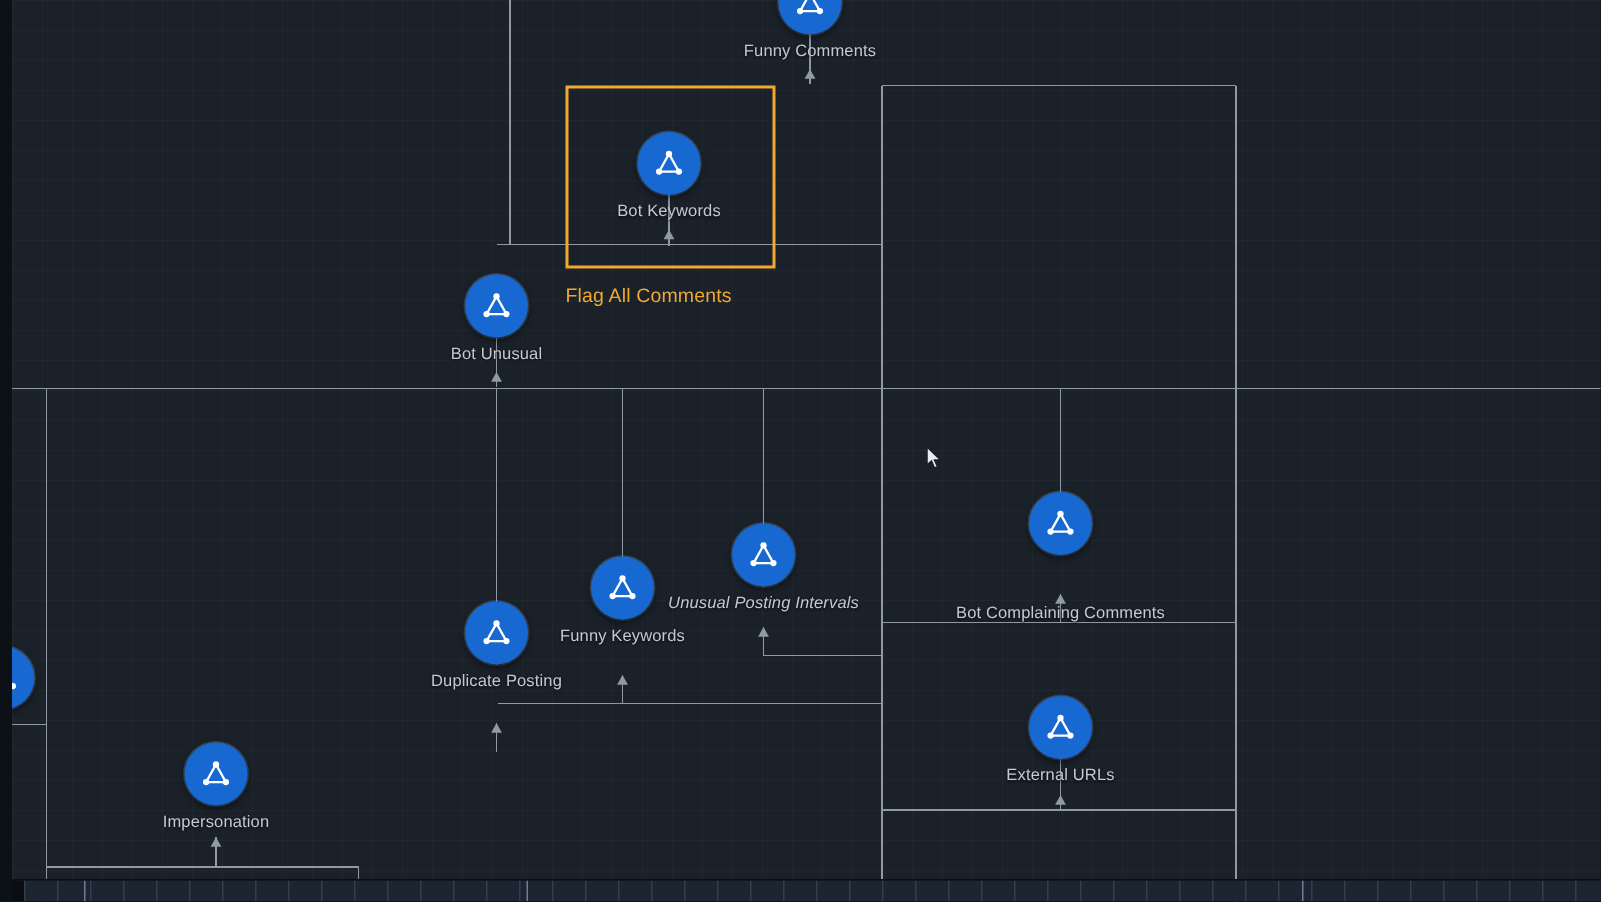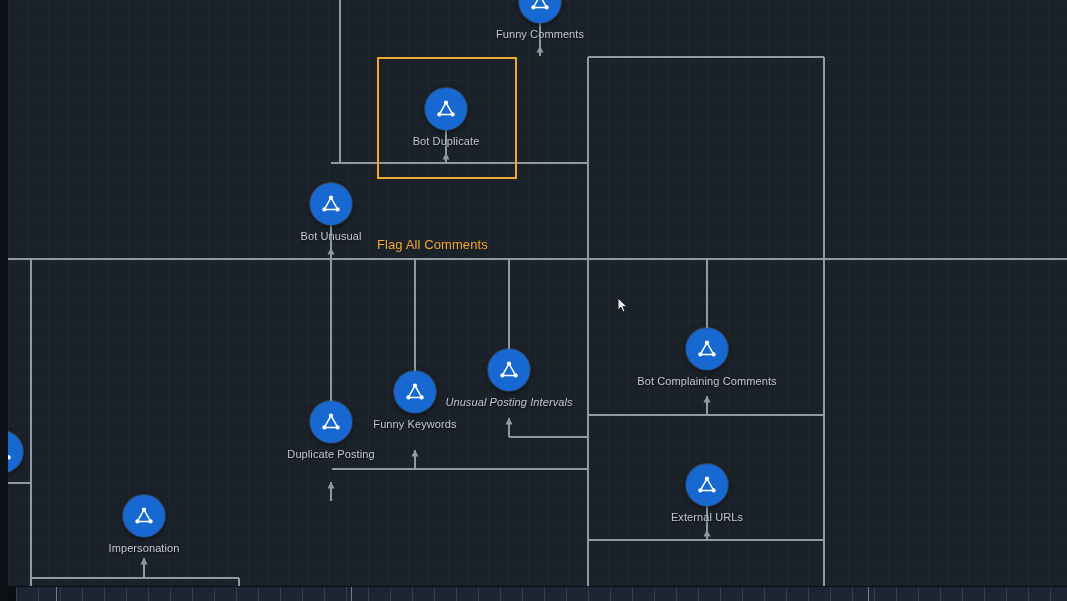--- a/index.html
+++ b/index.html
@@ -176,21 +176,21 @@
       </div>
       <div class="node" style="left: 438px; top: 109px;">
         <div class="node-circle" style="background: rgb(23, 105, 209);">
           <svg width="24" height="24" viewBox="0 0 24 24">
             <path d="M12 5.6 L5.4 17.4 L18.6 17.4 Z" fill="none" stroke="#ffffff" stroke-width="1.5" stroke-linejoin="round"></path>
             <circle cx="12" cy="5.6" r="2.1" fill="#ffffff"></circle>
             <circle cx="5.4" cy="17.4" r="2.1" fill="#ffffff"></circle>
             <circle cx="18.6" cy="17.4" r="2.1" fill="#ffffff"></circle>
           </svg>
         </div>
-        <div class="node-label" style="color: rgb(195, 202, 210);">Bot Duplicate</div>
+        <div class="node-label" style="color: rgb(195, 202, 210);">Bot Keywords</div>
       </div>
       <div class="node" style="left: 323px; top: 204px;">
         <div class="node-circle" style="background: rgb(23, 105, 209);">
           <svg width="24" height="24" viewBox="0 0 24 24">
             <path d="M12 5.6 L5.4 17.4 L18.6 17.4 Z" fill="none" stroke="#ffffff" stroke-width="1.5" stroke-linejoin="round"></path>
             <circle cx="12" cy="5.6" r="2.1" fill="#ffffff"></circle>
             <circle cx="5.4" cy="17.4" r="2.1" fill="#ffffff"></circle>
             <circle cx="18.6" cy="17.4" r="2.1" fill="#ffffff"></circle>
           </svg>
         </div>
@@ -198,21 +198,21 @@
       </div>
       <div class="node" style="left: 699px; top: 349px;">
         <div class="node-circle" style="background: rgb(23, 105, 209);">
           <svg width="24" height="24" viewBox="0 0 24 24">
             <path d="M12 5.6 L5.4 17.4 L18.6 17.4 Z" fill="none" stroke="#ffffff" stroke-width="1.5" stroke-linejoin="round"></path>
             <circle cx="12" cy="5.6" r="2.1" fill="#ffffff"></circle>
             <circle cx="5.4" cy="17.4" r="2.1" fill="#ffffff"></circle>
             <circle cx="18.6" cy="17.4" r="2.1" fill="#ffffff"></circle>
           </svg>
         </div>
-        <div class="node-label" style="color: rgb(195, 202, 210);">Bot Complaining Comments</div>
+        <div class="node-label" style="color: rgb(195, 202, 210); margin-top: 28px;">Bot Complaining Comments</div>
       </div>
       <div class="node" style="left: 501px; top: 370px;">
         <div class="node-circle" style="background: rgb(23, 105, 209);">
           <svg width="24" height="24" viewBox="0 0 24 24">
             <path d="M12 5.6 L5.4 17.4 L18.6 17.4 Z" fill="none" stroke="#ffffff" stroke-width="1.5" stroke-linejoin="round"></path>
             <circle cx="12" cy="5.6" r="2.1" fill="#ffffff"></circle>
             <circle cx="5.4" cy="17.4" r="2.1" fill="#ffffff"></circle>
             <circle cx="18.6" cy="17.4" r="2.1" fill="#ffffff"></circle>
           </svg>
         </div>
@@ -269,21 +269,21 @@
             <circle cx="12" cy="5.6" r="2.1" fill="#ffffff"></circle>
             <circle cx="5.4" cy="17.4" r="2.1" fill="#ffffff"></circle>
             <circle cx="18.6" cy="17.4" r="2.1" fill="#ffffff"></circle>
           </svg>
         </div>
         <div class="node-label" style="color: rgb(195, 202, 210);">ge</div>
       </div>
     </div>
 
   <div class="selection-box" id="selection-box" style="left: 369px; top: 57px; width: 140px; height: 122px; border-color: rgb(240, 168, 48);"></div>
-  <div class="selection-label" id="selection-label" style="left: 369px; top: 189px; color: rgb(240, 168, 48); margin-top: 48px;">Flag All Comments</div>
+  <div class="selection-label" id="selection-label" style="left: 369px; top: 189px; color: rgb(240, 168, 48);">Flag All Comments</div>
 
   <svg id="cursor" width="12" height="18" viewBox="0 0 12 18" style="left: 609px; top: 297px;">
     <path d="M1 1 L1 13 L4 10.3 L6 15 L8 14.2 L6 9.7 L10 9.7 Z" fill="#e8ecf1" stroke="#1b2129" stroke-width="1"></path>
   </svg>
 
   <div id="ruler">
     <div id="ruler-cap"></div>
   <div class="ruler-tick" style="left: 8px;"></div>
       <div class="ruler-tick" style="left: 30px;"></div>
       <div class="ruler-tick" style="left: 52px;"></div>

